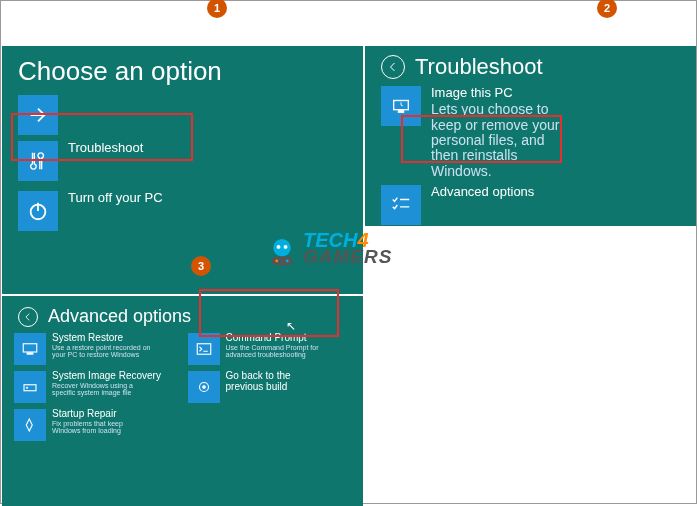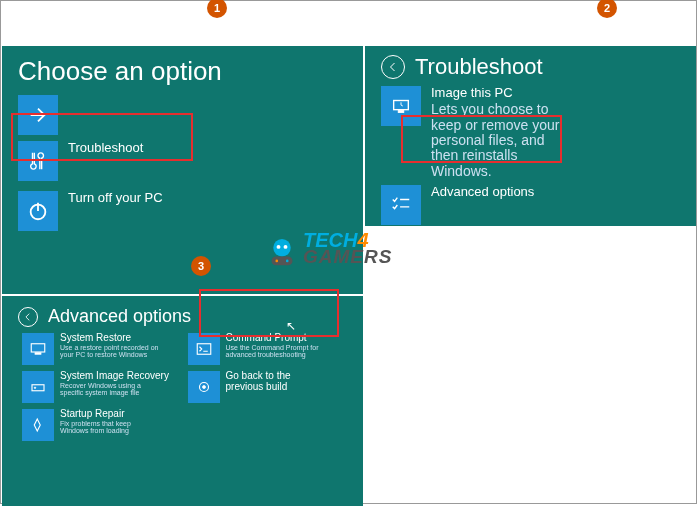--- a/index.html
+++ b/index.html
@@ -20,21 +20,21 @@
   .row { display: flex; align-items: flex-start; padding: 0 16px; margin-bottom: 6px; }
   .tile { width: 40px; height: 40px; background: #1e90d6; display: flex; align-items: center; justify-content: center; flex-shrink: 0; margin-right: 10px; }
   .tile svg { width: 22px; height: 22px; fill: #fff; stroke: #fff; }
   .txt { display: flex; flex-direction: column; justify-content: center; }
   .opt-title { font-size: 13px; font-weight: 400; line-height: 1.1; }
   .opt-desc { font-size: 14px; color: #cce0f0; line-height: 1.1; margin-top: 2px; max-width: 140px; }
   .highlight { position: absolute; border: 2px solid #e62e2e; }
   .hl1 { left: 10px; top: 112px; width: 182px; height: 48px; }
   .hl2 { left: 400px; top: 114px; width: 161px; height: 48px; }
   .hl3 { left: 198px; top: 288px; width: 140px; height: 48px; }
-  .cols { display: flex; padding: 0 20px; gap: 10px; }
+  .cols { display: flex; padding: 0 12px; gap: 10px; }
   .col { flex: 1; }
   .srow { display: flex; align-items: flex-start; margin-bottom: 6px; }
   .stile { width: 32px; height: 32px; background: #1e90d6; display: flex; align-items: center; justify-content: center; flex-shrink: 0; margin-right: 6px; }
   .stile svg { width: 18px; height: 18px; fill: #fff; stroke: #fff; }
   .stxt .t { font-size: 10px; line-height: 1.05; }
   .stxt .d { font-size: 7px; color: #cce0f0; line-height: 1.05; max-width: 100px; }
   .logo { position: absolute; left: 260px; top: 231px; z-index: 5; display: flex; align-items: flex-start; }
   .logo-icon { width: 42px; height: 42px; }
   .logo-text { font-family: Arial, sans-serif; font-weight: 900; font-style: italic; font-size: 20px; line-height: 0.85; }
   .logo-tech { color: #00aee0; }

